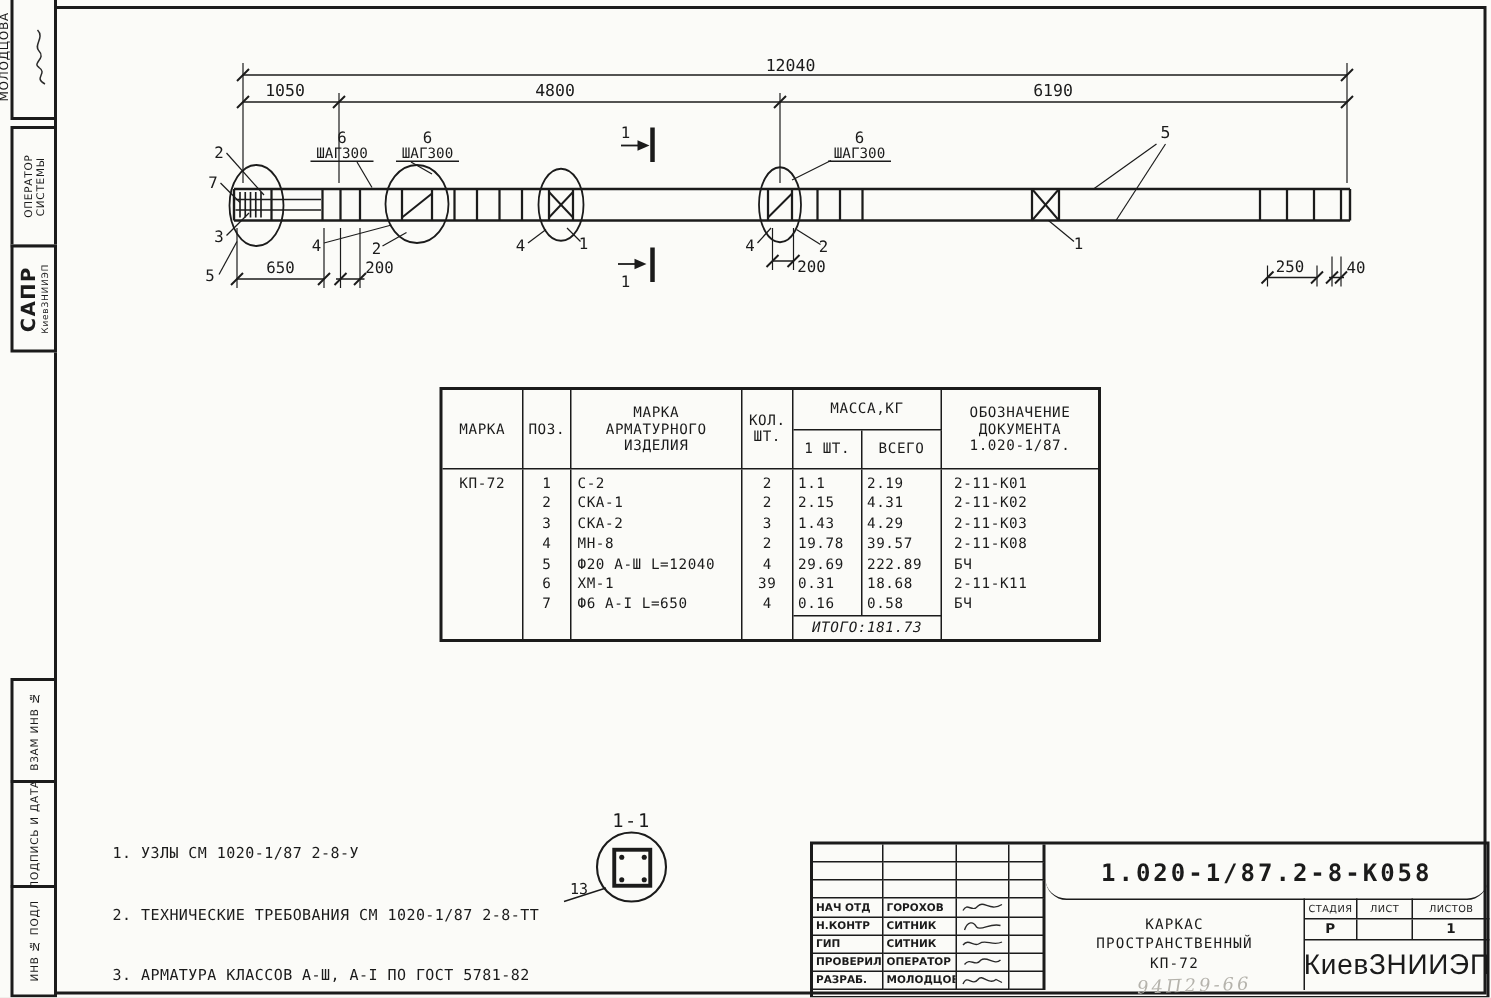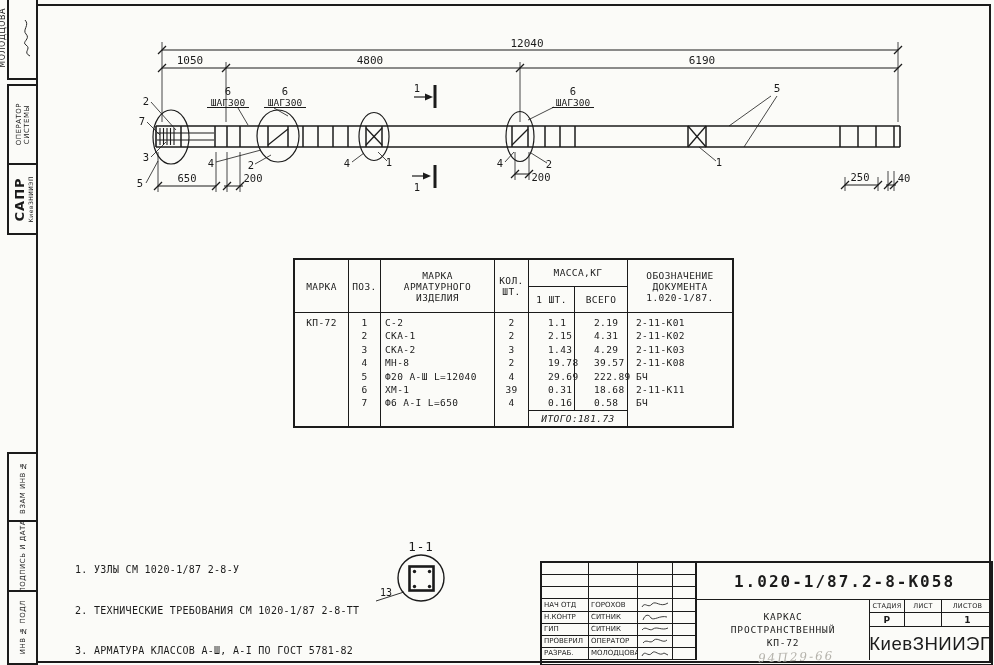--- a/index.html
+++ b/index.html
@@ -17,38 +17,38 @@
         font-size:9.5px;letter-spacing:.4px;}
   .trow{display:grid;grid-template-columns:54px 32px 114px 34px 46px 53px 1fr;}
   .hcell{border-right:1.5px solid #1b1b1b;display:flex;align-items:center;justify-content:center;
          text-align:center;line-height:11px;}
   .hcell:last-child{border-right:none;}
   #thead{border-bottom:1.5px solid #1b1b1b;height:52px;}
   .bcol{border-right:1.5px solid #1b1b1b;padding-top:3px;}
   .bcol:last-child{border-right:none;}
   .bline{height:13.4px;line-height:13.4px;white-space:nowrap;overflow:visible;}
   .ctr{text-align:center;}
-  .pl4{padding-left:4px;} .pl3{padding-left:3px;margin-left:16px;} .pl8{padding-left:8px;}
+  .pl4{padding-left:4px;} .pl3{padding-left:3px;} .pl8{padding-left:8px;}
   #tbody{height:97px;}
   #tfoot{height:16px;font-style:italic;}
   .fcell{border-right:1.5px solid #1b1b1b;}
   .fcell:last-child{border-right:none;}
   #itogo{border-top:1.5px solid #1b1b1b;text-align:center;line-height:15px;}
   
   #notes{left:75px;top:536px;font-size:10px;letter-spacing:.3px;line-height:13.5px;white-space:pre;}
   
   #tblock{left:540px;top:561px;width:449px;height:101px;border:2px solid #1b1b1b;font-family:"DejaVu Sans", sans-serif;}
   #tb-left{left:0;top:0;width:154px;height:97px;display:grid;
            grid-template-columns:47px 49px 35px 1fr;grid-template-rows:repeat(8,1fr);}
   .tcell{border-right:1px solid #1b1b1b;border-bottom:1px solid #1b1b1b;font-size:7px;
-         display:flex;align-items:center;padding-left:2px;overflow:hidden;white-space:nowrap;}
+         display:flex;align-items:center;padding-left:2px;overflow:hidden;white-space:nowrap;font-weight:bold;}
   #tb-right{left:154px;top:0;width:295px;height:97px;border-left:1.5px solid #1b1b1b;}
   #docnum{left:0;top:0;width:295px;height:36px;border-bottom:1.5px solid #1b1b1b;
           display:flex;align-items:center;justify-content:center;
-          font-family:"DejaVu Sans Mono",monospace;font-size:16px;font-weight:bold;letter-spacing:2px;}
+          font-family:"DejaVu Sans Mono",monospace;font-size:16px;font-weight:bold;letter-spacing:2px;border-radius:14px;}
   #tb-title{left:0;top:36px;width:172px;height:61px;display:flex;flex-direction:column;
             align-items:center;justify-content:center;font-size:9.5px;letter-spacing:.8px;line-height:13px;
             font-family:"DejaVu Sans Mono",monospace;text-align:center;}
   #tb-sl{left:172px;top:36px;width:123px;height:61px;border-left:1.5px solid #1b1b1b;}
   .slrow{display:grid;grid-template-columns:35px 37px 1fr;height:13px;border-bottom:1px solid #1b1b1b;}
   .slcell{border-right:1px solid #1b1b1b;font-size:6.5px;display:flex;align-items:center;justify-content:center;letter-spacing:.3px;}
   .slcell:last-child{border-right:none;}
   .slval{font-size:9px;font-weight:bold;}
   #org{height:33px;display:flex;align-items:center;justify-content:center;
        font-family:"Liberation Sans", sans-serif;font-size:19px;letter-spacing:.5px;transform:scaleX(.98);}

